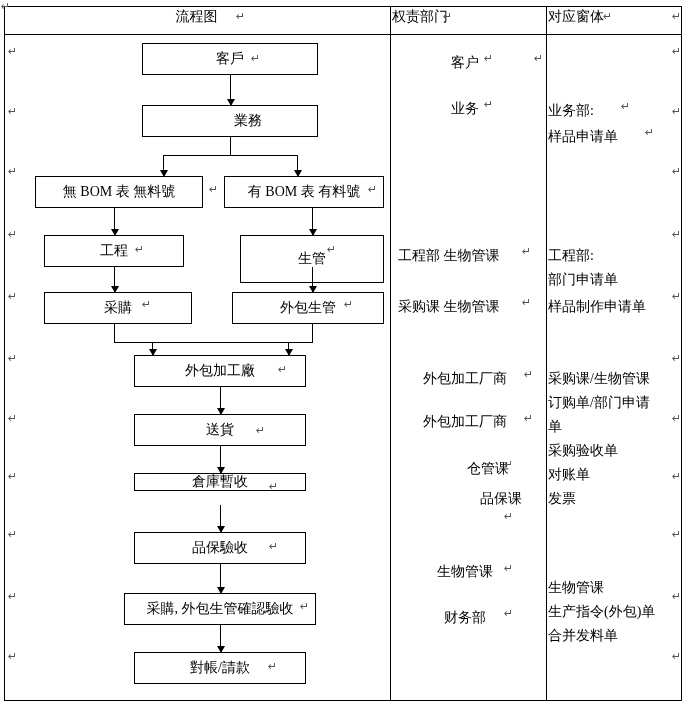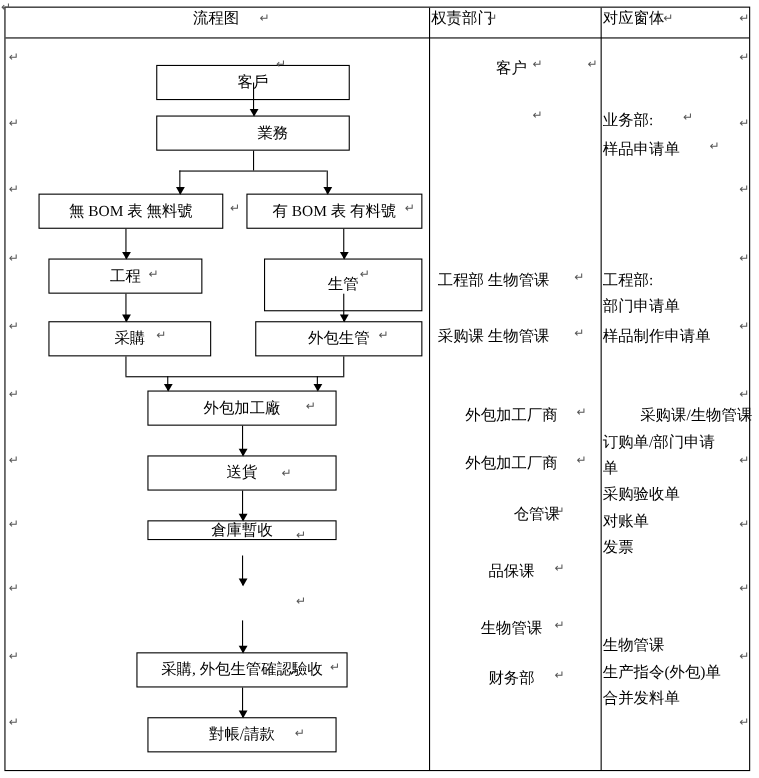--- a/index.html
+++ b/index.html
@@ -92,35 +92,36 @@
   <div class="frame">
     <div class="hline" style="top:27px;"></div>
     <div class="vline" style="left:385px;"></div>
     <div class="vline" style="left:541px;"></div>
   </div>
 
   <div class="col-head" style="left:4px;width:385px;">流程图</div>
   <div class="col-head" style="left:392px;width:150px;text-align:left;">权责部门</div>
   <div class="col-head" style="left:548px;width:130px;text-align:left;">对应窗体</div>
 
-  <div class="box" style="left:142px;top:43px;width:176px;height:32px;margin-top:16px;">客戶</div>
+  <div class="box" style="left:142px;top:43px;width:176px;height:32px;">客戶</div>
   <div class="box" style="left:142px;top:105px;width:176px;height:32px;padding-left:36px;">業務</div>
 
   <div class="box" style="left:35px;top:176px;width:168px;height:32px;">無 BOM 表   無料號</div>
   <div class="box" style="left:224px;top:176px;width:160px;height:32px;">有 BOM 表    有料號</div>
 
   <div class="box" style="left:44px;top:235px;width:140px;height:32px;">工程</div>
   <div class="box" style="left:240px;top:235px;width:144px;height:48px;">生管</div>
 
   <div class="box" style="left:44px;top:292px;width:148px;height:32px;">采購</div>
   <div class="box" style="left:232px;top:292px;width:152px;height:32px;">外包生管</div>
 
   <div class="box" style="left:134px;top:355px;width:172px;height:32px;">外包加工廠</div>
   <div class="box" style="left:134px;top:414px;width:172px;height:32px;">送貨</div>
   <div class="box" style="left:134px;top:473px;width:172px;height:18px;">倉庫暫收</div>
+  <div class="box" style="left:134px;top:532px;width:172px;height:32px;">品保驗收</div>
   <div class="box" style="left:124px;top:593px;width:192px;height:32px;">采購, 外包生管確認驗收</div>
   <div class="box" style="left:134px;top:652px;width:172px;height:32px;">對帳/請款</div>
 
   <div class="arrow-v" style="left:230px;top:75px;height:30px;"></div>
 
   <div class="arrow-v no-head" style="left:230px;top:137px;height:18px;"></div>
   <div class="line-h" style="left:163px;top:155px;width:134px;"></div>
   <div class="arrow-v" style="left:163px;top:155px;height:21px;"></div>
   <div class="arrow-v" style="left:297px;top:155px;height:21px;"></div>
 
@@ -138,37 +139,38 @@
   <div class="arrow-v" style="left:152px;top:342px;height:13px;"></div>
   <div class="arrow-v" style="left:288px;top:342px;height:13px;"></div>
 
   <div class="arrow-v" style="left:220px;top:387px;height:27px;"></div>
   <div class="arrow-v" style="left:220px;top:446px;height:27px;"></div>
   <div class="arrow-v" style="left:220px;top:505px;height:27px;"></div>
   <div class="arrow-v" style="left:220px;top:564px;height:29px;"></div>
   <div class="arrow-v" style="left:220px;top:625px;height:27px;"></div>
 
   <div class="txt center" style="left:392px;top:55px;width:146px;">客户</div>
+  <div class="txt center" style="left:392px;top:101px;width:146px;">业务</div>
   <div class="txt" style="left:398px;top:248px;">工程部   生物管课</div>
   <div class="txt" style="left:398px;top:299px;">采购课   生物管课</div>
   <div class="txt center" style="left:392px;top:371px;width:146px;">外包加工厂商</div>
   <div class="txt center" style="left:392px;top:414px;width:146px;">外包加工厂商</div>
   <div class="txt center" style="left:415px;top:461px;width:146px;">仓管课</div>
-  <div class="txt center" style="left:392px;top:513px;width:146px;">品保课</div>
+  <div class="txt center" style="left:392px;top:491px;width:146px;padding-left:36px;">品保课</div>
   <div class="txt center" style="left:392px;top:564px;width:146px;">生物管课</div>
   <div class="txt center" style="left:392px;top:610px;width:146px;">财务部</div>
 
   <div class="txt" style="left:548px;top:103px;">业务部:</div>
   <div class="txt" style="left:548px;top:129px;">样品申请单</div>
 
   <div class="txt" style="left:548px;top:248px;">工程部:</div>
   <div class="txt" style="left:548px;top:272px;">部门申请单</div>
   <div class="txt" style="left:548px;top:299px;">样品制作申请单</div>
 
-  <div class="txt" style="left:548px;top:371px;padding-left:34px;">采购课/生物管课</div>
+  <div class="txt" style="left:548px;top:371px;">采购课/生物管课</div>
   <div class="txt" style="left:548px;top:395px;">订购单/部门申请</div>
   <div class="txt" style="left:548px;top:419px;">单</div>
 
   <div class="txt" style="left:548px;top:443px;">采购验收单</div>
   <div class="txt" style="left:548px;top:467px;">对账单</div>
   <div class="txt" style="left:548px;top:491px;">发票</div>
 
   <div class="txt" style="left:548px;top:580px;">生物管课</div>
   <div class="txt" style="left:548px;top:604px;">生产指令(外包)单</div>
   <div class="txt" style="left:548px;top:628px;">合并发料单</div>

